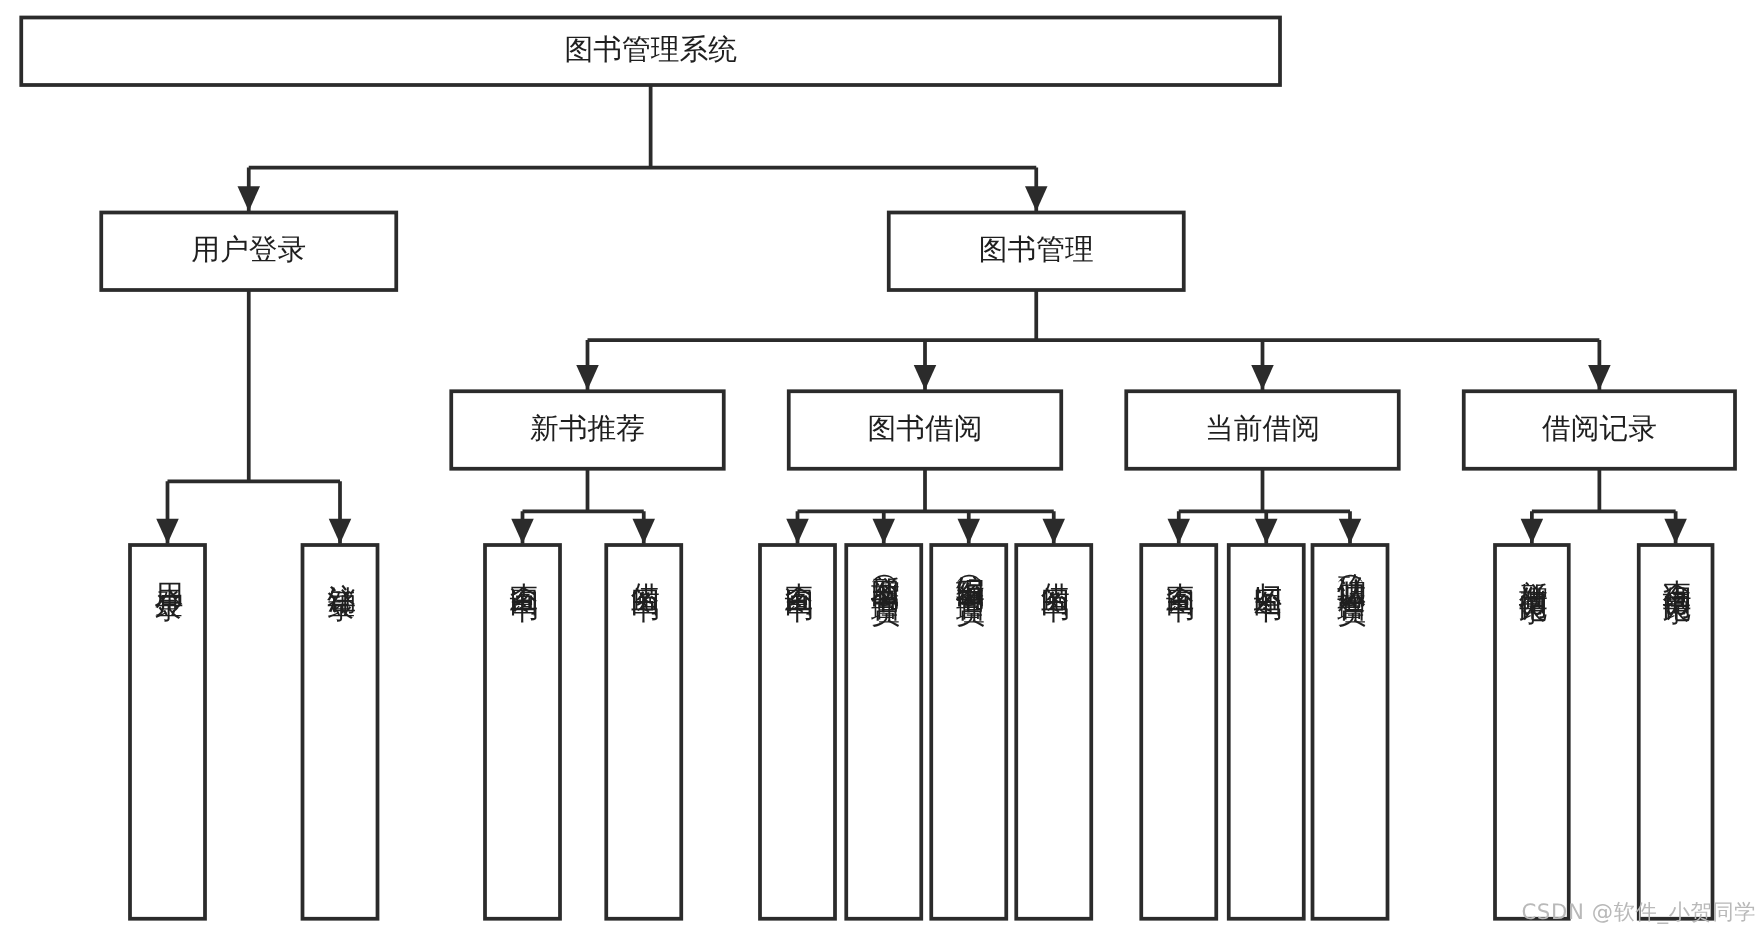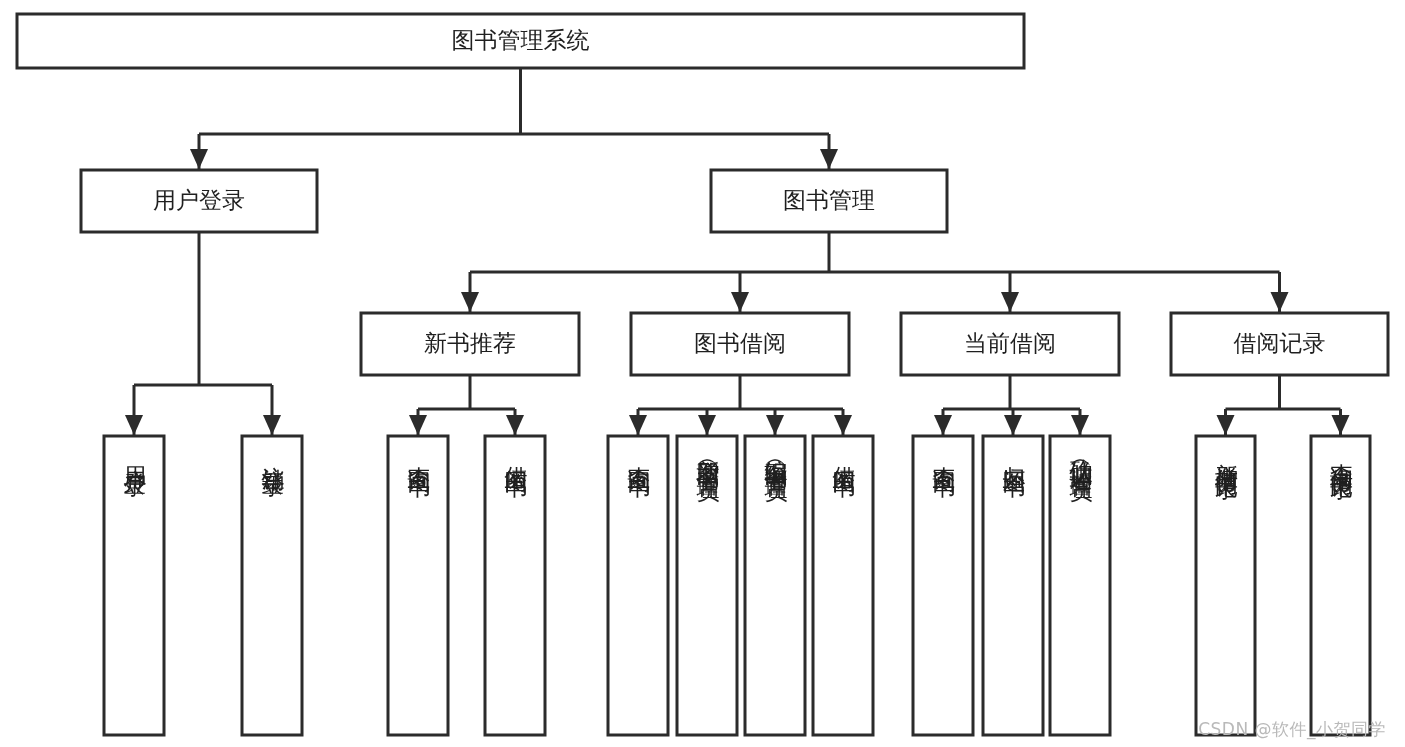--- a/index.html
+++ b/index.html
@@ -51,21 +51,21 @@
     stroke: #2b2b2b;
     stroke-width: 3;
     fill: none;
   }
   .arrow-head {
     fill: #2b2b2b;
     stroke: none;
   }
   .watermark {
     position: absolute;
-    right: 19px;
+    right: 0;
     bottom: 6px;
     font-family: "DejaVu Sans", "Liberation Sans", sans-serif;
     font-size: 17px;
     color: #b9b9b9;
     white-space: nowrap;
     letter-spacing: 0.5px;
   }
 </style>
 </head>
 <body>

